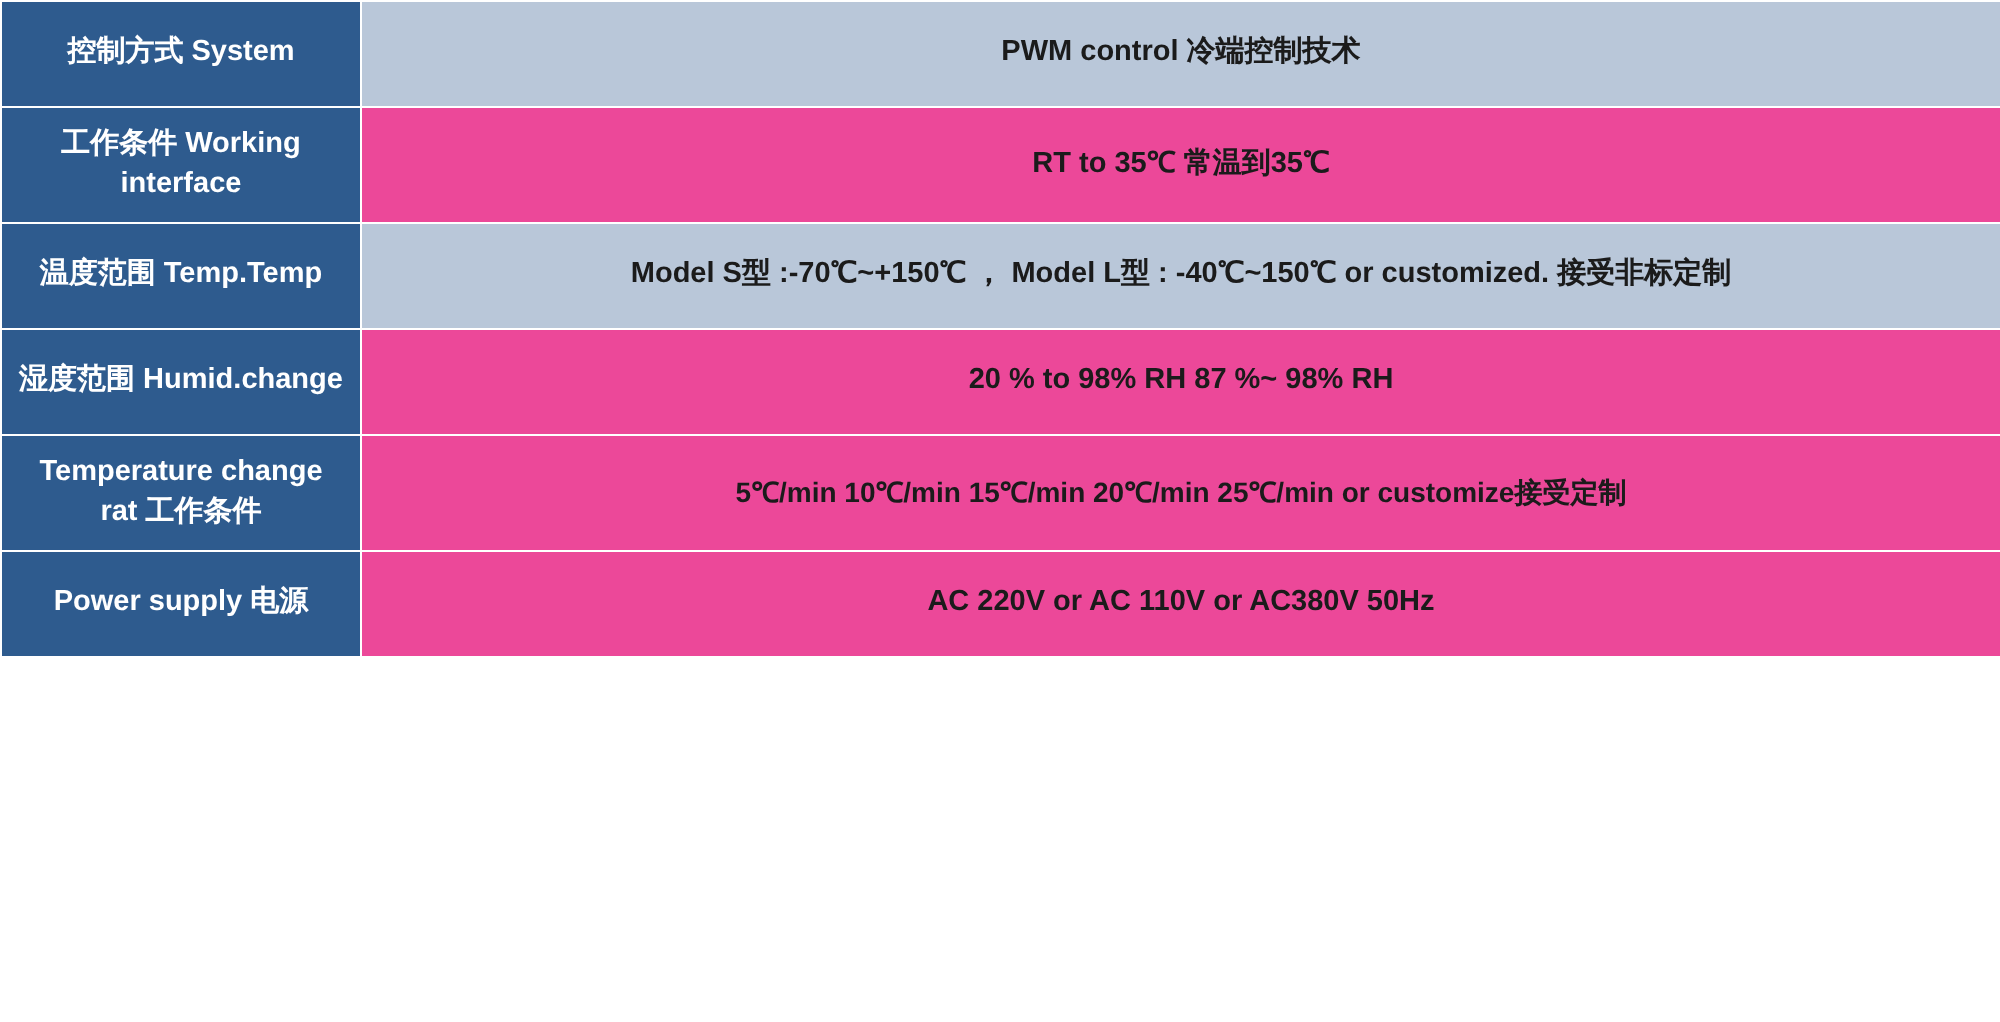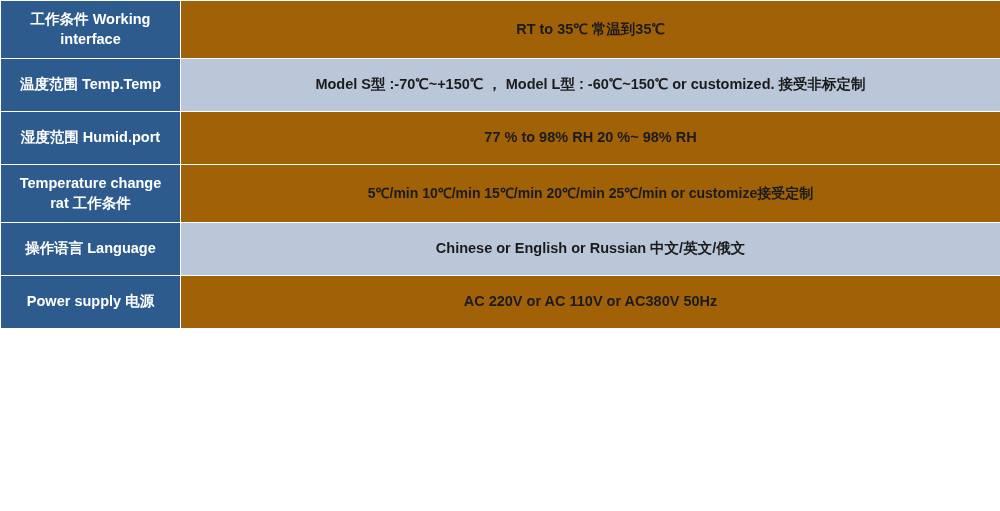--- a/index.html
+++ b/index.html
@@ -36,56 +36,56 @@
   }
   td.value-cell {
     color: #1b1b1b;
     font-size: 14.5px;
     font-weight: bold;
   }
   td.value-cell.shade-dark {
     background: #b9c7d9;
   }
   td.value-cell.shade-light {
-    background: #a16207;
+    background: #ec4899;
   }
   td.value-cell.weight-normal {
     font-weight: bold;
     font-size: 14px;
   }
   tr.row-h-small td { height: 44px; }
   tr.row-h-med td { height: 49px; }
 </style>
 </head>
 <body>
 
 <table id="spec-table">
   <colgroup>
     <col class="label-col">
     <col class="value-col">
   </colgroup>
   <tbody>
+      <tr class="row-h-small">
+        <td class="label-cell">控制方式 System</td>
+        <td class="value-cell shade-dark">PWM control 冷端控制技术</td>
+      </tr>
       <tr class="row-h-med">
         <td class="label-cell">工作条件 Working interface</td>
         <td class="value-cell shade-light">RT to 35℃ 常温到35℃</td>
       </tr>
       <tr class="row-h-small">
         <td class="label-cell">温度范围 Temp.Temp</td>
-        <td class="value-cell shade-dark">Model S型 :-70℃~+150℃  ，  Model L型 : -60℃~150℃ or customized. 接受非标定制</td>
+        <td class="value-cell shade-dark">Model S型 :-70℃~+150℃  ，  Model L型 : -40℃~150℃ or customized. 接受非标定制</td>
       </tr>
       <tr class="row-h-small">
-        <td class="label-cell">湿度范围 Humid.port</td>
-        <td class="value-cell shade-light">77 % to 98% RH 20 %~ 98% RH</td>
+        <td class="label-cell">湿度范围 Humid.change</td>
+        <td class="value-cell shade-light">20 % to 98% RH 87 %~ 98% RH</td>
       </tr>
       <tr class="row-h-med">
         <td class="label-cell">Temperature change rat 工作条件</td>
         <td class="value-cell shade-light weight-normal">5℃/min 10℃/min 15℃/min 20℃/min 25℃/min or customize接受定制</td>
-      </tr>
-      <tr class="row-h-small">
-        <td class="label-cell">操作语言 Language</td>
-        <td class="value-cell shade-dark">Chinese or English or Russian 中文/英文/俄文</td>
       </tr>
       <tr class="row-h-small">
         <td class="label-cell">Power supply 电源</td>
         <td class="value-cell shade-light">AC 220V or AC 110V or AC380V 50Hz</td>
       </tr>
     </tbody>
 </table>
 
 </body></html>

